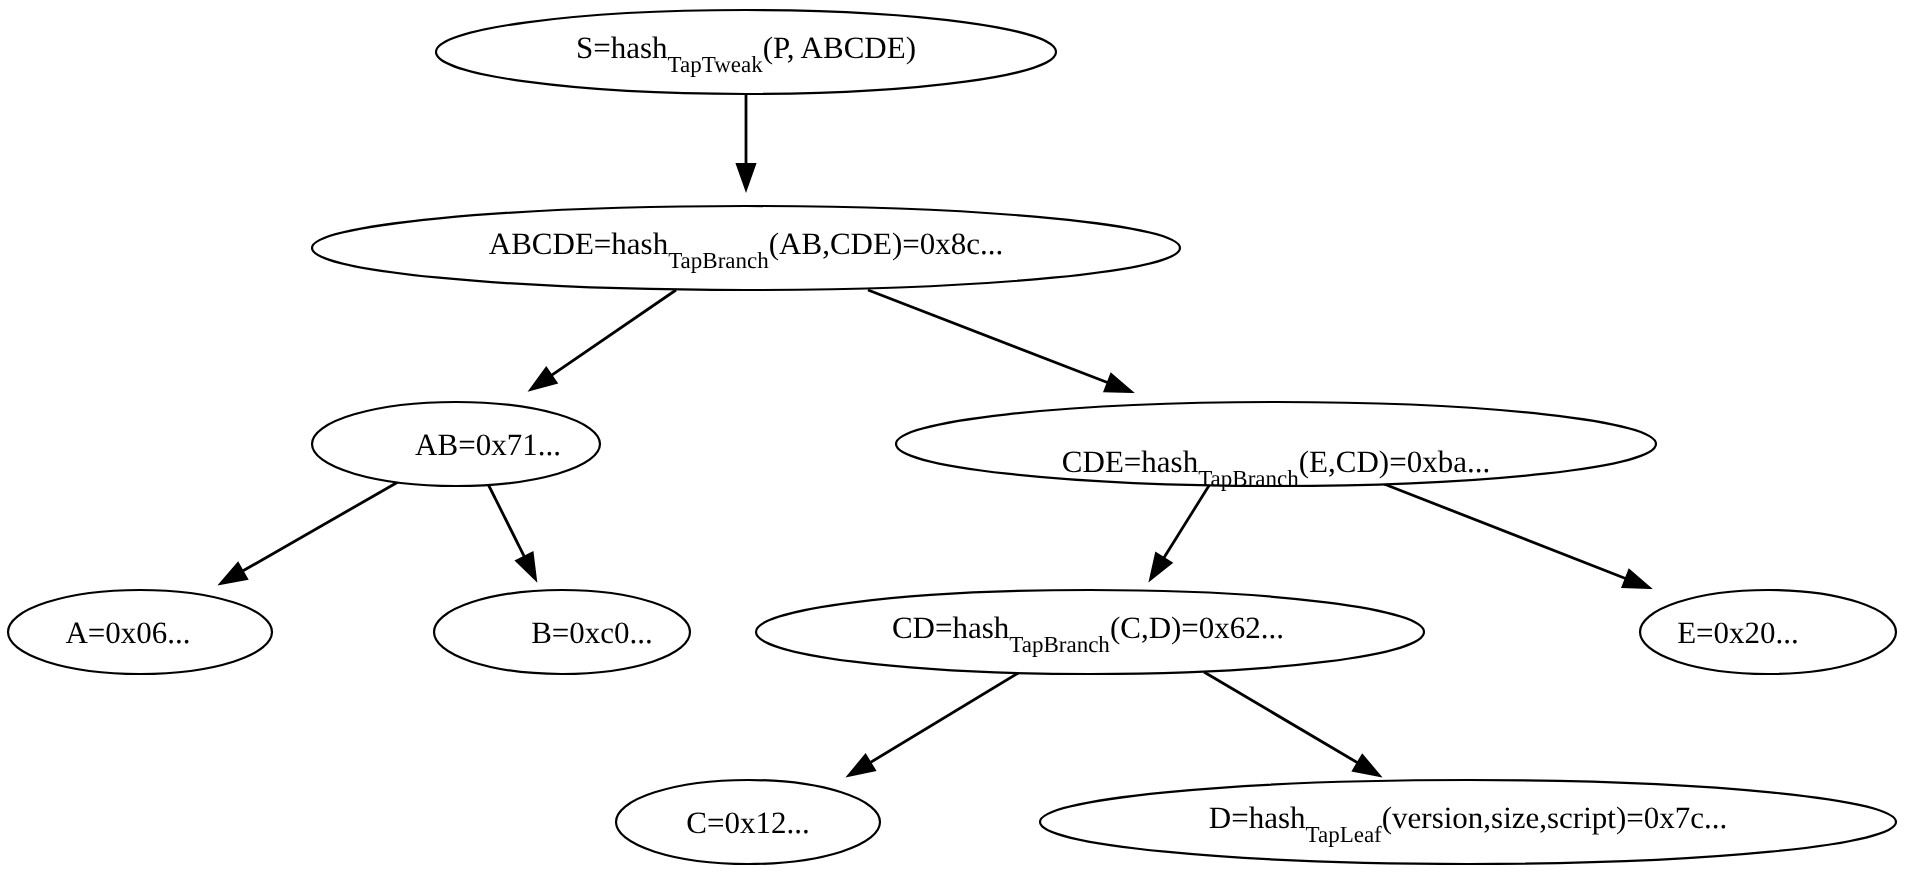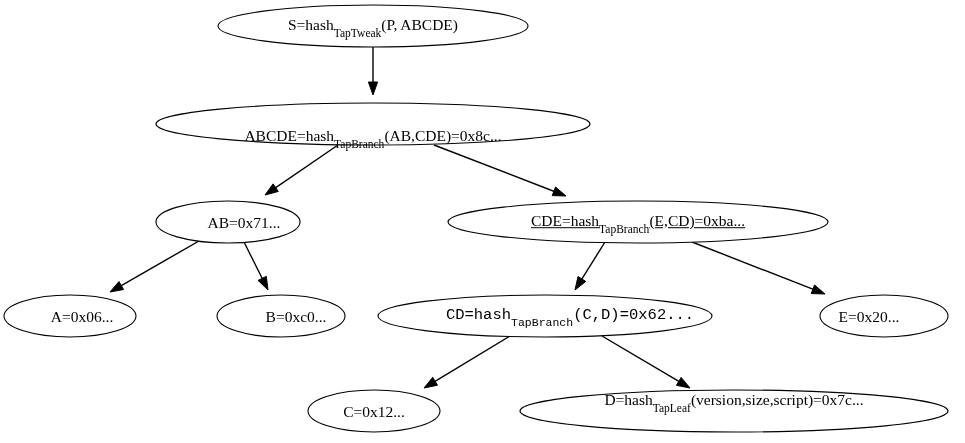--- a/index.html
+++ b/index.html
@@ -102,33 +102,33 @@
         <ellipse cx="545" cy="316" rx="167" ry="21" class="node-ellipse"></ellipse>
         <ellipse cx="884" cy="316" rx="64" ry="21" class="node-ellipse"></ellipse>
         <ellipse cx="374" cy="411" rx="66" ry="21" class="node-ellipse"></ellipse>
         <ellipse cx="734" cy="411" rx="214" ry="21" class="node-ellipse"></ellipse>
       </g>
   </svg>
 
   <div id="labels-layer">
       <div class="node-label" style="left: 373px; top: 27px;"><span>S=hash</span><span class="sub">TapTweak</span><span>(P, ABCDE)</span></div>
       <div class="node-hit" title="S=hashTapTweak(P, ABCDE)" style="left: 373px; top: 26px; width: 310px; height: 42px;"></div>
-      <div class="node-label" style="left: 373px; top: 125px; margin-top: 13px;"><span>ABCDE=hash</span><span class="sub">TapBranch</span><span>(AB,CDE)=0x8c...</span></div>
+      <div class="node-label" style="left: 373px; top: 125px;"><span>ABCDE=hash</span><span class="sub">TapBranch</span><span>(AB,CDE)=0x8c...</span></div>
       <div class="node-hit" title="ABCDE=hashTapBranch(AB,CDE)=0x8c..." style="left: 373px; top: 124px; width: 434px; height: 42px;"></div>
       <div class="node-label" style="left: 244px; top: 223px;"><span>AB=0x71...</span></div>
       <div class="node-hit" title="AB=0x71..." style="left: 228px; top: 222px; width: 144px; height: 42px;"></div>
-      <div class="node-label" style="left: 638px; top: 223px; text-decoration: underline;"><span>CDE=hash</span><span class="sub">TapBranch</span><span>(E,CD)=0xba...</span></div>
+      <div class="node-label" style="left: 638px; top: 234px;"><span>CDE=hash</span><span class="sub">TapBranch</span><span>(E,CD)=0xba...</span></div>
       <div class="node-hit" title="CDE=hashTapBranch(E,CD)=0xba..." style="left: 638px; top: 222px; width: 380px; height: 42px;"></div>
-      <div class="node-label" style="left: 82px; top: 317px;"><span>A=0x06...</span></div>
+      <div class="node-label" style="left: 64px; top: 317px;"><span>A=0x06...</span></div>
       <div class="node-hit" title="A=0x06..." style="left: 70px; top: 316px; width: 132px; height: 42px;"></div>
       <div class="node-label" style="left: 296px; top: 317px;"><span>B=0xc0...</span></div>
       <div class="node-hit" title="B=0xc0..." style="left: 281px; top: 316px; width: 128px; height: 42px;"></div>
-      <div class="node-label" style="left: 570px; top: 317px; font-family: Liberation Mono, monospace;"><span>CD=hash</span><span class="sub">TapBranch</span><span>(C,D)=0x62...</span></div>
+      <div class="node-label" style="left: 544px; top: 317px;"><span>CD=hash</span><span class="sub">TapBranch</span><span>(C,D)=0x62...</span></div>
       <div class="node-hit" title="CD=hashTapBranch(C,D)=0x62..." style="left: 545px; top: 316px; width: 334px; height: 42px;"></div>
       <div class="node-label" style="left: 869px; top: 317px;"><span>E=0x20...</span></div>
       <div class="node-hit" title="E=0x20..." style="left: 884px; top: 316px; width: 128px; height: 42px;"></div>
       <div class="node-label" style="left: 374px; top: 412px;"><span>C=0x12...</span></div>
       <div class="node-hit" title="C=0x12..." style="left: 374px; top: 411px; width: 132px; height: 42px;"></div>
-      <div class="node-label" style="left: 734px; top: 402px;"><span>D=hash</span><span class="sub">TapLeaf</span><span>(version,size,script)=0x7c...</span></div>
+      <div class="node-label" style="left: 734px; top: 412px;"><span>D=hash</span><span class="sub">TapLeaf</span><span>(version,size,script)=0x7c...</span></div>
       <div class="node-hit" title="D=hashTapLeaf(version,size,script)=0x7c..." style="left: 734px; top: 411px; width: 428px; height: 42px;"></div>
     </div>
 
 </div>
 
 </body></html>

